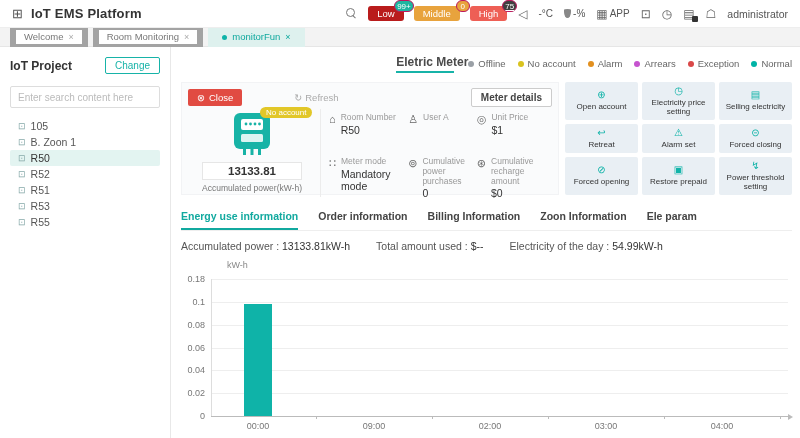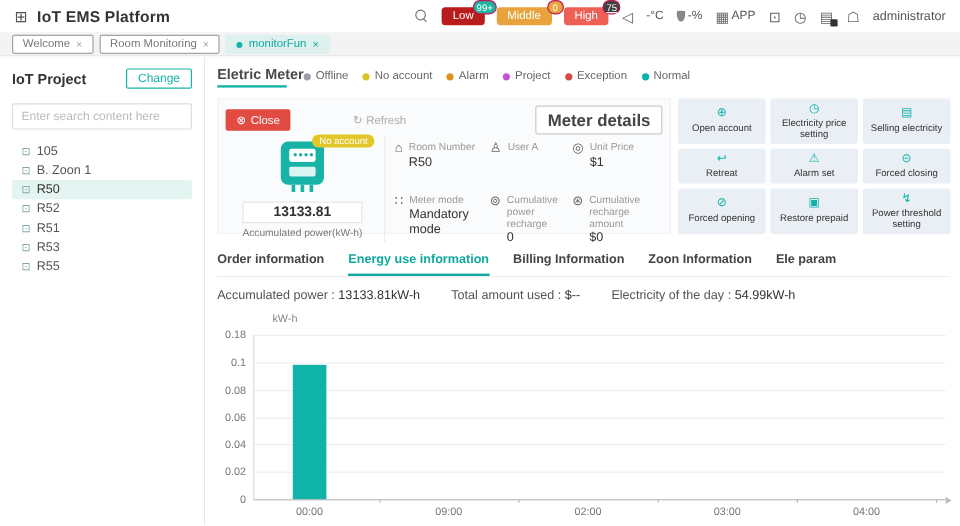--- a/index.html
+++ b/index.html
@@ -24,21 +24,21 @@
   .hicon { color:#666; font-size:12px; cursor:pointer; line-height:1; }
   .htext { color:#555; font-size:10px; display:flex; align-items:center; gap:2px; cursor:pointer; }
   .droplet { width:7px; height:9px; background:#888; border-radius:50% 50% 50% 50% / 10% 10% 70% 70%; display:inline-block; }
   .layers-wrap { position:relative; }
   .layers-wrap .mini-badge { position:absolute; right:-3px; bottom:-2px; width:6px; height:6px; background:#333; border-radius:1px; }
   .username { color:#555; font-size:10.5px; cursor:pointer; }
 
   
   .tabstrip { height:19px; background:#f3f3f3; border-bottom:1px solid #e6e6e6; display:flex; align-items:center;
               padding:0 10px; gap:5px; }
-  .crumb { background:#fff; border:1px solid #a3a3a3; border-radius:2px; color:#777; font-size:9.5px;
+  .crumb { background:#fff; border:6px solid #a3a3a3; border-radius:2px; color:#777; font-size:9.5px;
            padding:1px 8px; display:flex; align-items:center; gap:5px; cursor:pointer; line-height:12px; }
   .crumb .x { color:#aaa; font-size:9px; }
   .crumb.active { background:#def1ee; border-color:#def1ee; color:#0fa99e; }
   .crumb.active .dot { width:5px; height:5px; border-radius:50%; background:#0fb3a8; display:inline-block; }
   .crumb.active .x { color:#0fa99e; }
 
   
   .layout { display:flex; height:391px; }
   .sidebar { width:171px; border-right:1px solid #e8e8e8; background:#fff; padding:10px 10px; flex-shrink:0; }
   .side-head { display:flex; align-items:center; justify-content:space-between; }
@@ -49,36 +49,36 @@
                  font-size:10px; padding:0 7px; color:#555; outline:none; }
   .side-search::placeholder { color:#bbb; }
   .tree { margin-top:10px; }
   .tree-item { display:flex; align-items:center; gap:5px; padding:2px 4px 2px 8px; font-size:10.5px;
                color:#555; cursor:pointer; border-radius:2px; height:16px; }
   .tree-item .node-ic { color:#8aa; font-size:9px; }
   .tree-item.selected { background:#e3f4f1; color:#333; }
 
   
   .main { flex:1; padding:8px 8px 0 10px; background:#fff; overflow:hidden; }
-  .section-head { display:flex; align-items:flex-end; justify-content:flex-start; }
+  .section-head { display:flex; align-items:flex-end; justify-content:flex-end; }
   .section-title { font-size:12px; font-weight:bold; color:#4a4a4a; padding-bottom:4px; position:relative; }
   .section-title::after { content:""; position:absolute; left:0; bottom:0; width:58px; height:2px; background:#17b3a8; }
   .legend { display:flex; gap:12px; align-items:center; padding-bottom:4px; }
   .legend-item { display:flex; align-items:center; gap:4px; font-size:9.5px; color:#666; }
   .legend-item .ldot { width:6px; height:6px; border-radius:50%; display:inline-block; }
 
   .panel-row { display:flex; gap:6px; margin-top:9px; }
   .meter-panel { width:378px; background:#fafbfc; border:1px solid #f2f3f5; padding:5px 6px; height:113px; }
   .mp-top { display:flex; align-items:center; }
   .close-btn { background:#e14b42; color:#fff; border:none; border-radius:2px; font-size:9.5px;
                padding:3px 9px; display:flex; align-items:center; gap:4px; cursor:pointer; }
   .refresh-btn { background:none; border:none; color:#aaa; font-size:9.5px; margin-left:52px;
                  display:flex; align-items:center; gap:3px; cursor:pointer; }
   .details-btn { margin-left:auto; background:#fff; border:1px solid #ccc; border-radius:2px;
-                 font-size:14px; font-weight:bold; color:#444; padding:3px 9px; cursor:pointer; }
+                 font-size:10px; font-weight:bold; color:#444; padding:3px 9px; cursor:pointer; }
   .mp-body { display:flex; margin-top:2px; }
   .meter-col { width:128px; text-align:center; position:relative; flex-shrink:0; }
   .meter-art { position:relative; display:inline-block; margin-top:2px; }
   .noacct-badge { position:absolute; top:-4px; left:30px; background:#e2c728; color:#fff; font-size:8px;
                   padding:1px 6px; border-radius:7px; white-space:nowrap; }
   .value-box { margin:3px auto 0; width:100px; border:1px solid #e6e6e6; background:#fff;
                font-size:11.5px; font-weight:bold; color:#333; padding:2px 0; text-align:center; }
   .acc-label { font-size:8.5px; color:#777; margin-top:3px; }
   .fields { flex:1; border-left:1px solid #ececec; margin-left:4px; padding-left:8px;
             display:grid; grid-template-columns:1fr 0.86fr 1fr; grid-auto-rows:44px; column-gap:4px; }
@@ -211,21 +211,21 @@
           <span class="legend-item">
             <span class="ldot" style="background: rgb(217, 195, 31);"></span>
             <span>No account</span>
           </span>
           <span class="legend-item">
             <span class="ldot" style="background: rgb(226, 144, 31);"></span>
             <span>Alarm</span>
           </span>
           <span class="legend-item">
             <span class="ldot" style="background: rgb(198, 83, 207);"></span>
-            <span>Project</span>
+            <span>Arrears</span>
           </span>
           <span class="legend-item">
             <span class="ldot" style="background: rgb(217, 72, 72);"></span>
             <span>Exception</span>
           </span>
           <span class="legend-item">
             <span class="ldot" style="background: rgb(0, 179, 166);"></span>
             <span>Normal</span>
           </span>
         </div>
@@ -289,21 +289,21 @@
               <div class="field">
                 <span class="fic">∷</span>
                 <div>
                   <div class="flabel">Meter mode</div>
                   <div class="fvalue">Mandatory mode</div>
                 </div>
               </div>
               <div class="field">
                 <span class="fic">⊚</span>
                 <div>
-                  <div class="flabel">Cumulative power recharge</div>
+                  <div class="flabel">Cumulative power purchases</div>
                   <div class="fvalue">0</div>
                 </div>
               </div>
               <div class="field">
                 <span class="fic">⊛</span>
                 <div>
                   <div class="flabel">Cumulative recharge amount</div>
                   <div class="fvalue">$0</div>
                 </div>
               </div>
@@ -344,22 +344,22 @@
             <span>Restore prepaid</span>
           </div>
           <div class="action-tile">
             <span class="aic">↯</span>
             <span>Power threshold setting</span>
           </div>
         </div>
     </div>
 
     <div class="subtabs" id="subtabs">
+        <span class="subtab active">Energy use information</span>
         <span class="subtab">Order information</span>
-        <span class="subtab active">Energy use information</span>
         <span class="subtab">Billing Information</span>
         <span class="subtab">Zoon Information</span>
         <span class="subtab">Ele param</span>
       </div>
     <div class="summary" id="summary">
         <span><span>Accumulated power : </span><span class="sv">13133.81kW-h</span></span>
         <span><span>Total amount used : </span><span class="sv">$--</span></span>
         <span><span>Electricity of the day : </span><span class="sv">54.99kW-h</span></span>
       </div>
 

